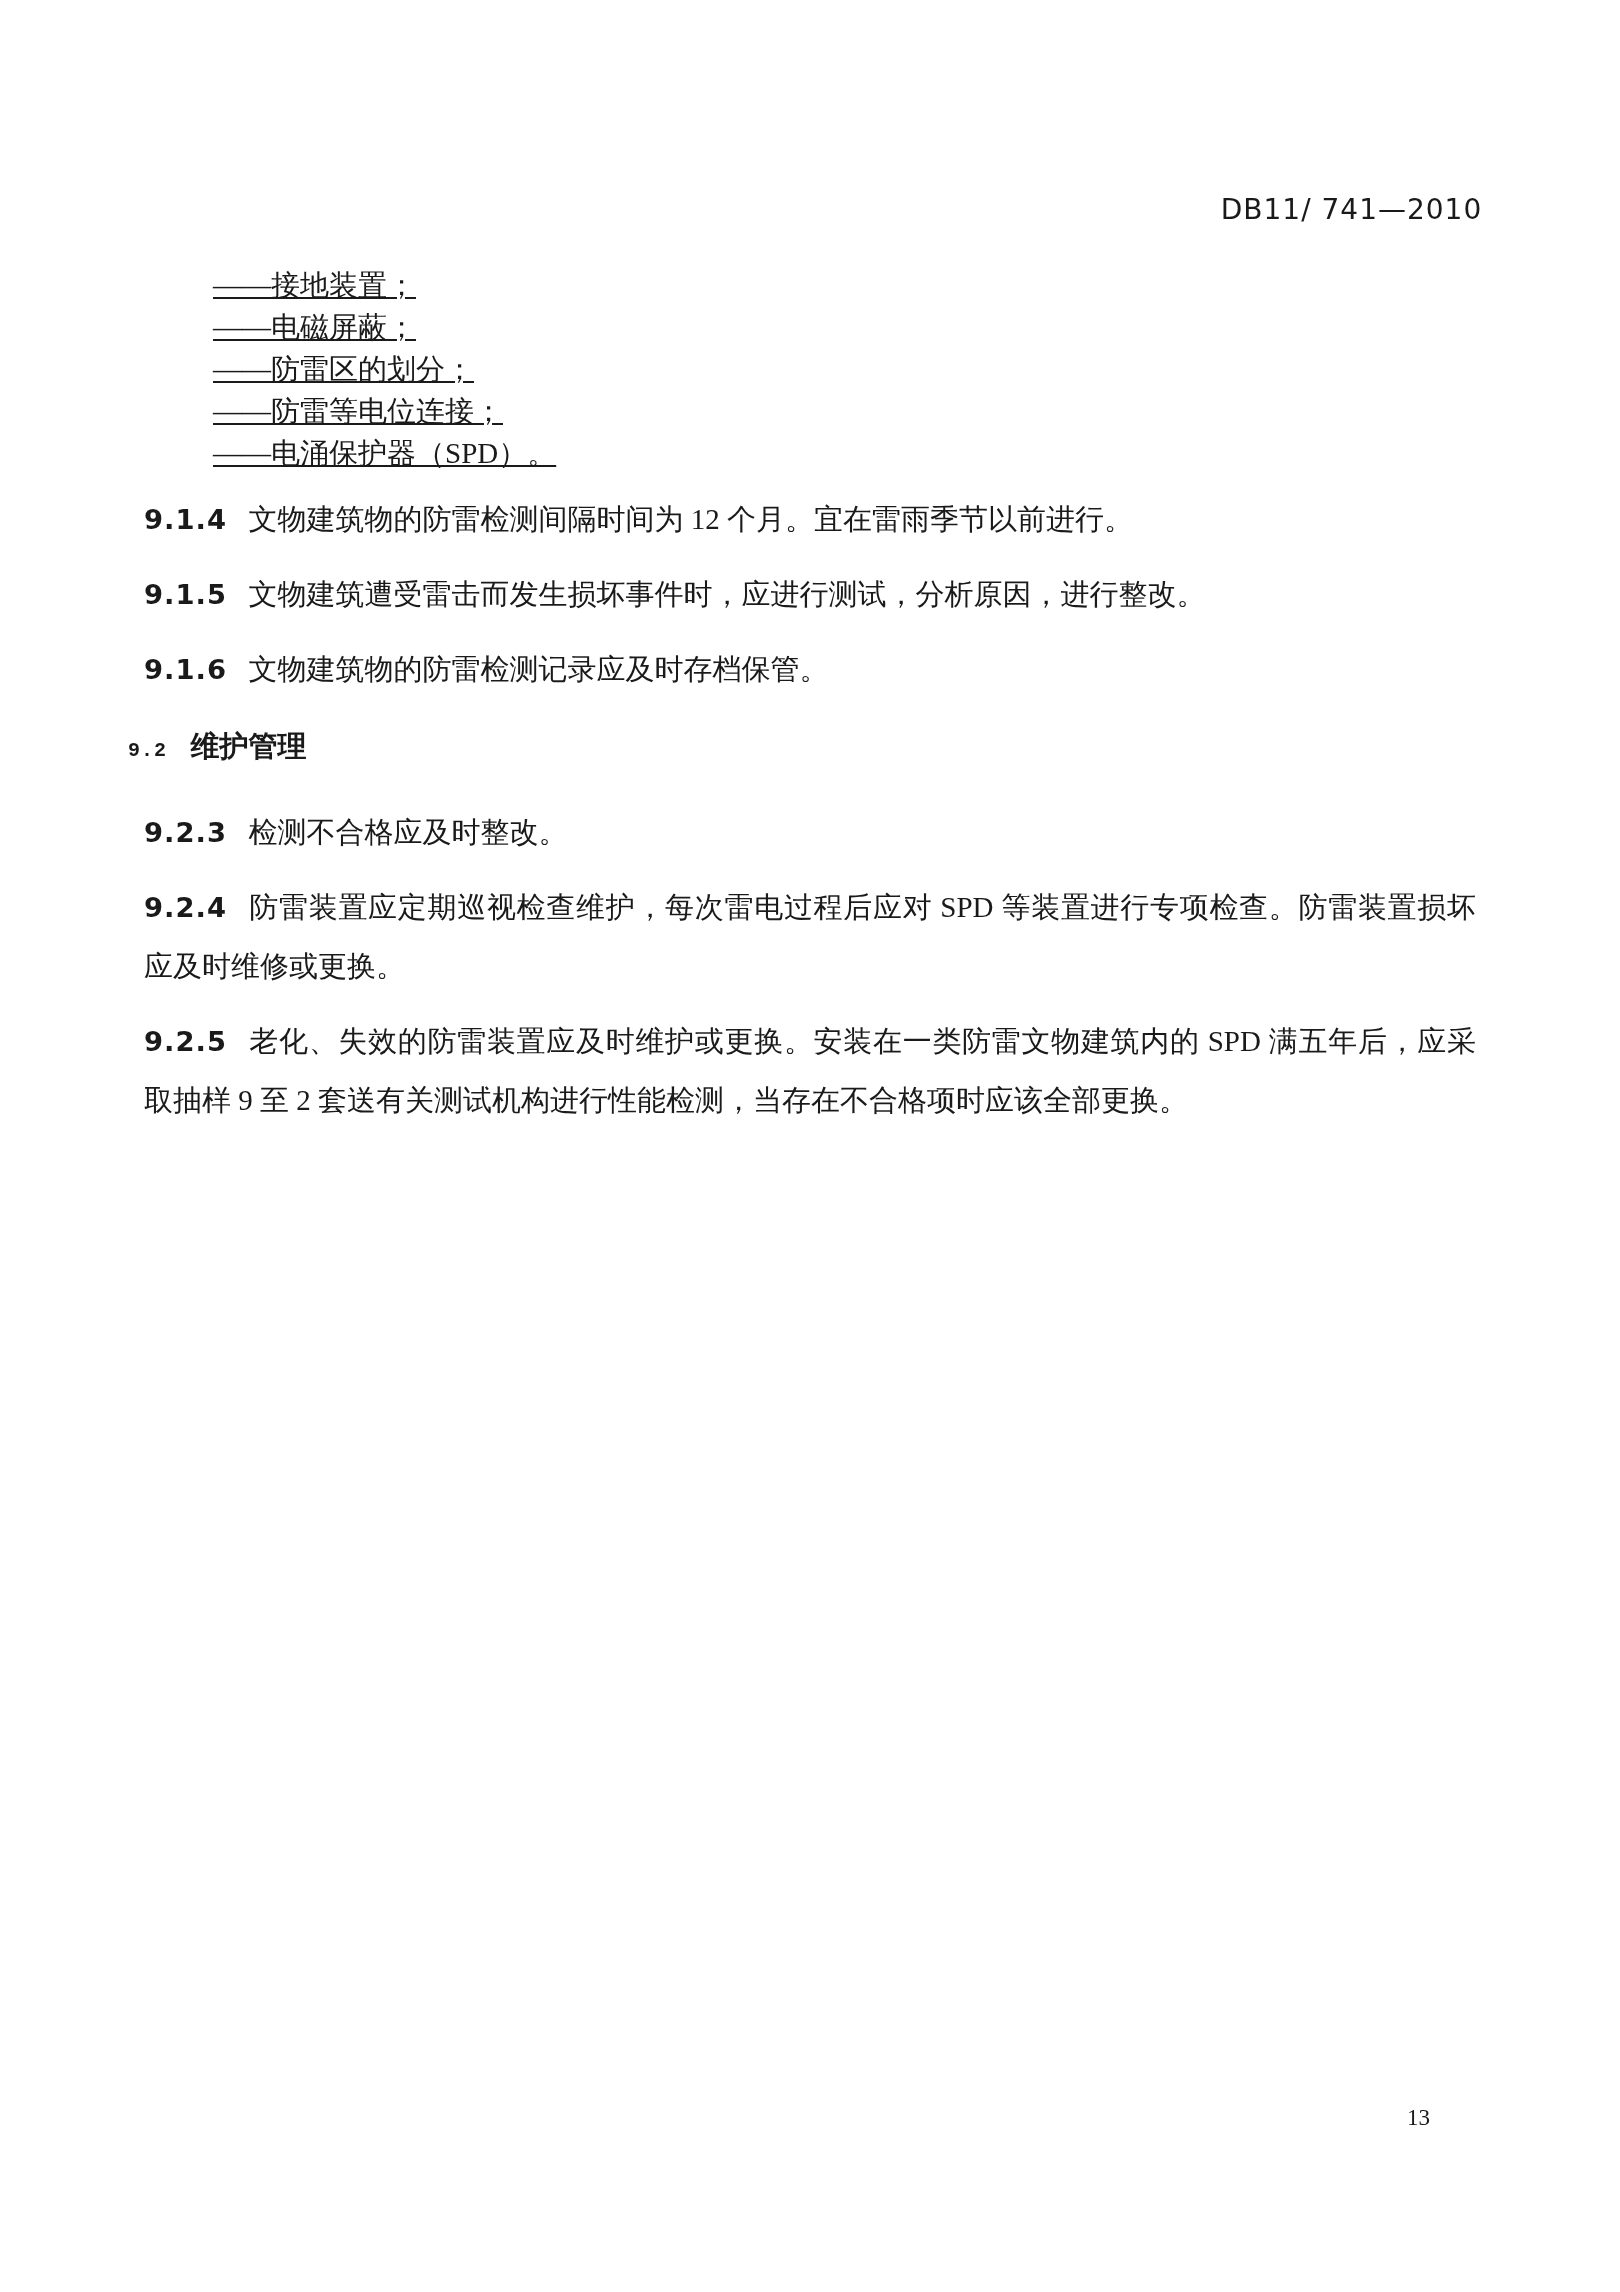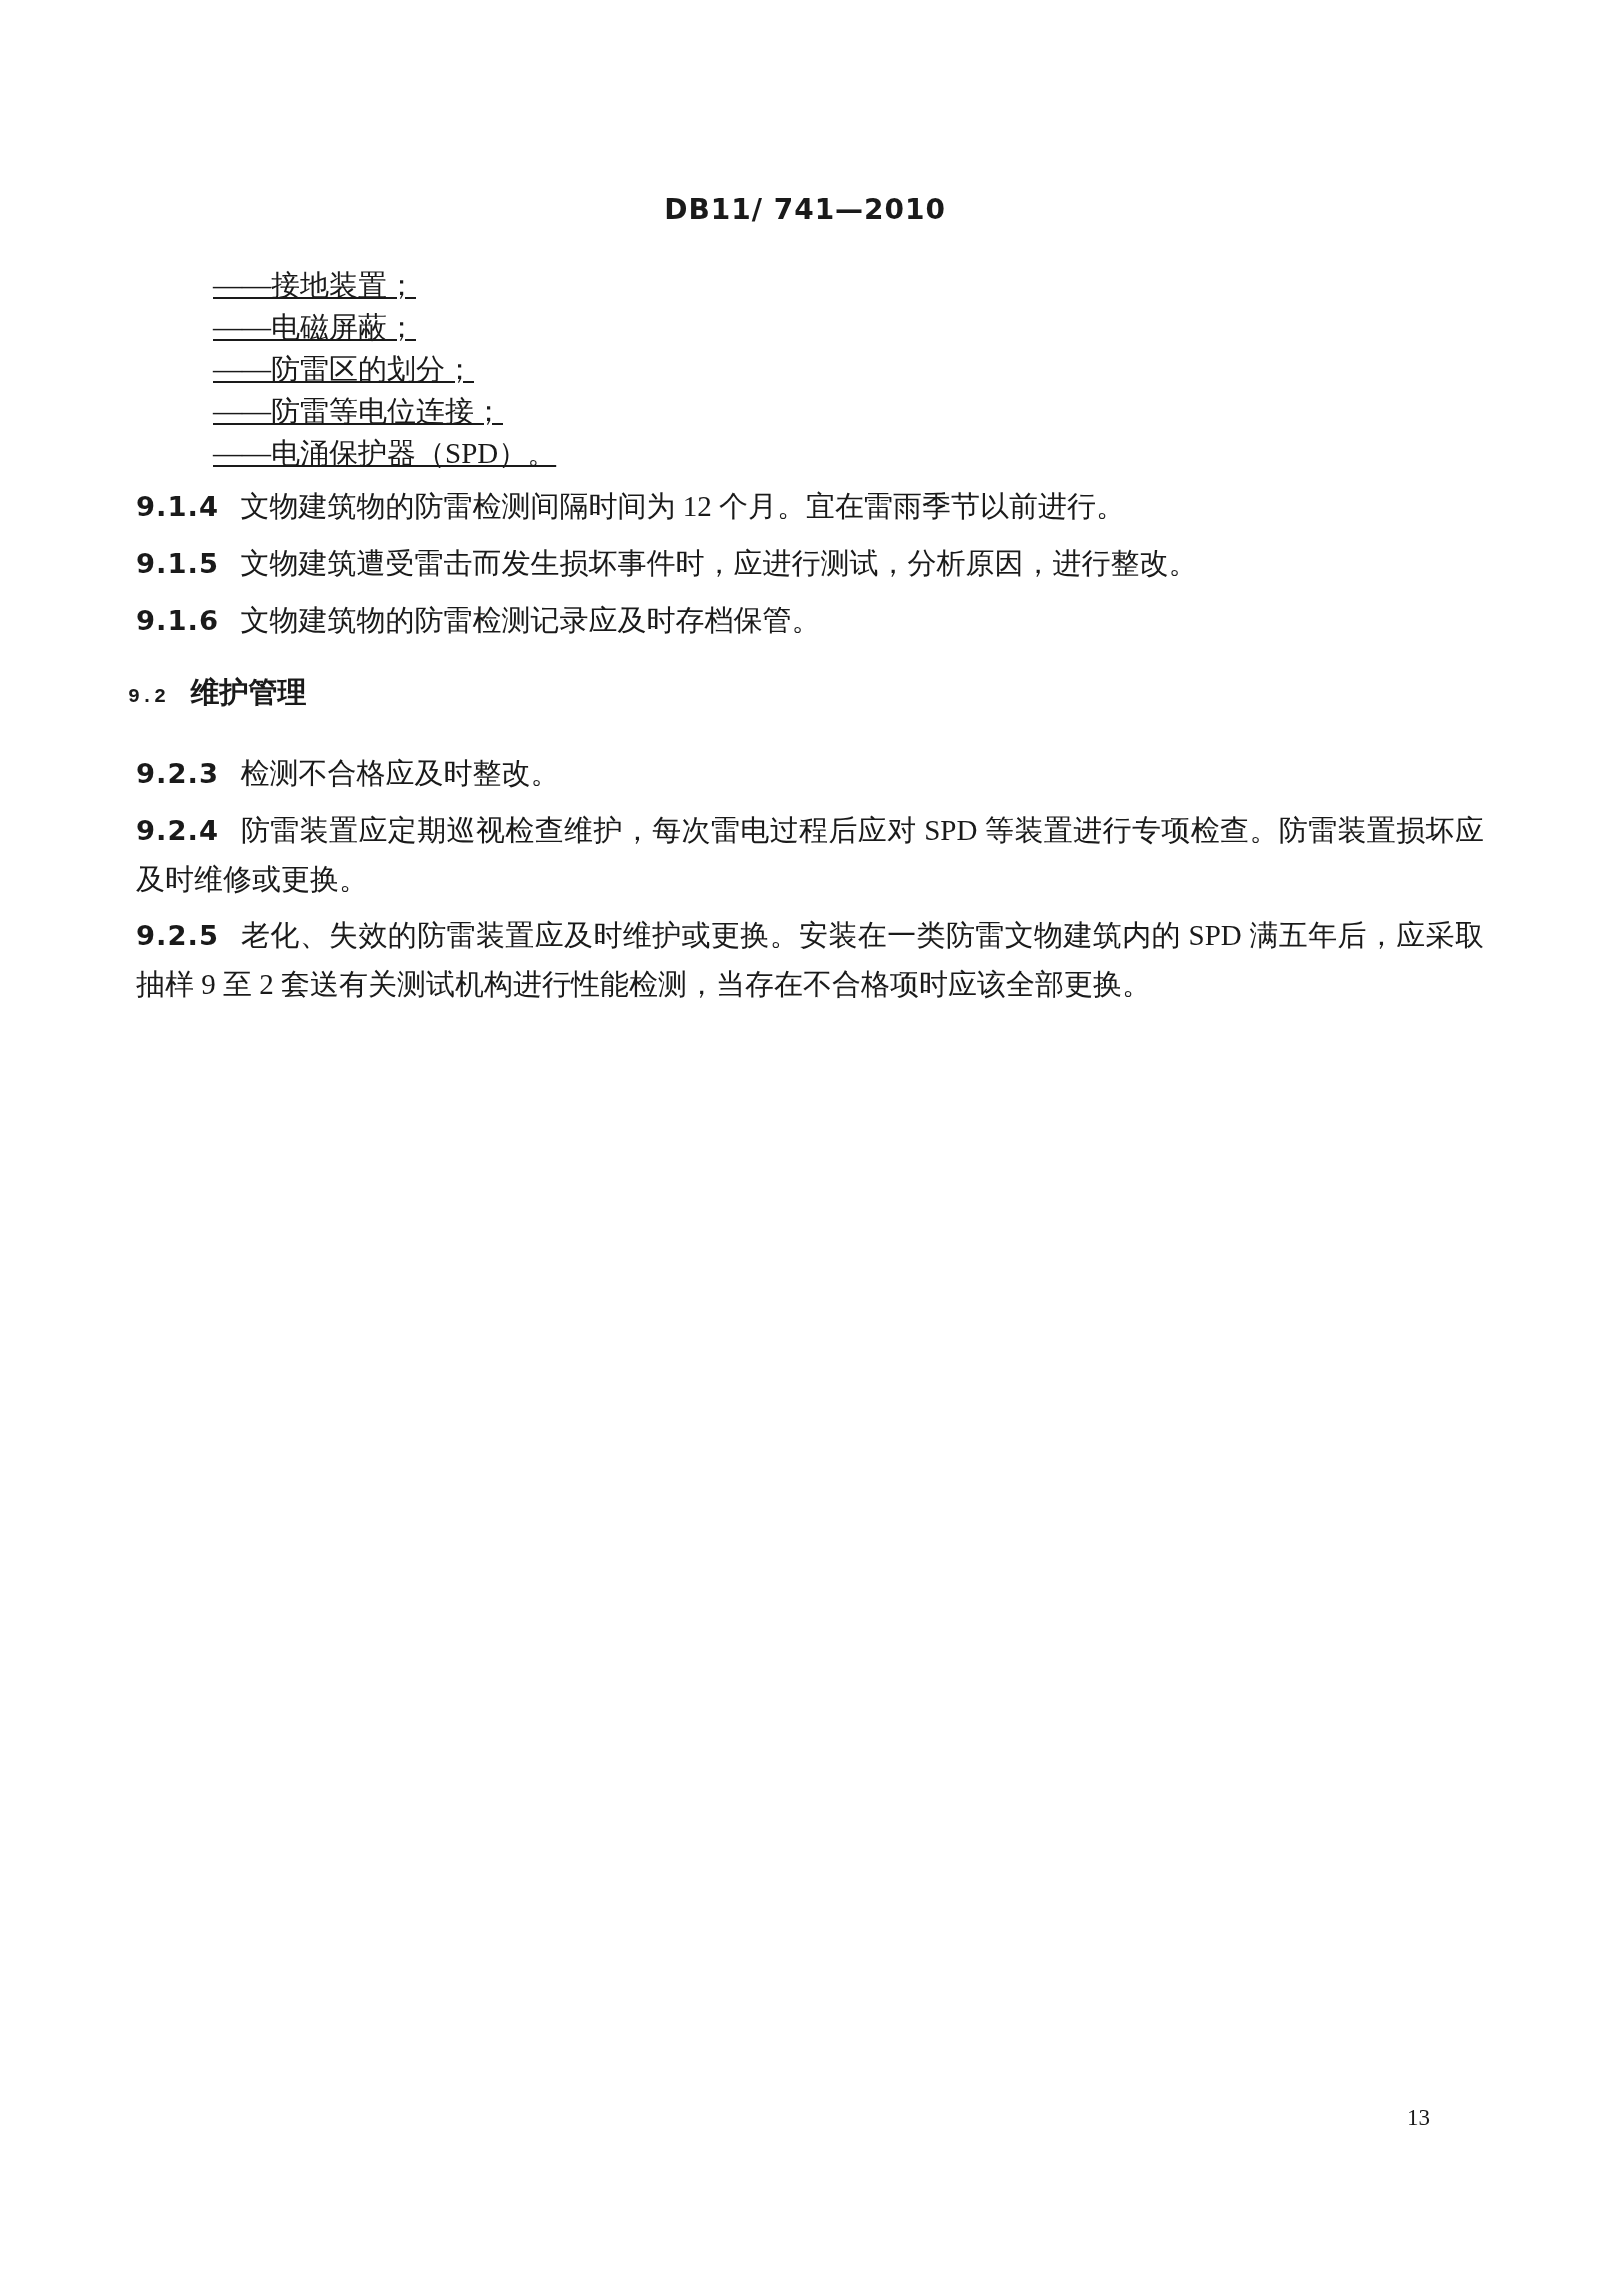--- a/index.html
+++ b/index.html
@@ -17,42 +17,42 @@
     overflow: hidden;
   }
   .content {
     position: absolute;
     left: 128px;
     top: 0;
     width: 1364px;
   }
   .doc-header {
     margin-top: 192px;
-    text-align: center;
+    text-align: right;
     font-family: "DejaVu Sans", "Liberation Sans", sans-serif;
-    font-weight: 700;
+    font-weight: 400;
     font-size: 28px;
     letter-spacing: 1px;
     line-height: 35px;
     padding-right: 9.8px;
   }
   .dash-list {
     margin-top: 37px;
     text-decoration: underline;
   }
   .dash-item {
     padding-left: 85px;
     font-size: 29px;
     line-height: 42px;
     white-space: nowrap;
   }
   .clause {
-    margin: 8px;
+    margin: 16px;
     font-size: 29px;
-    line-height: 48px;
+    line-height: 59px;
     text-align: justify;
   }
   .clause .num {
     font-family: "DejaVu Sans", "Liberation Sans", sans-serif;
     font-weight: 600;
     font-size: 27.4px;
     margin-right: 21.6px;
     letter-spacing: 1px;
   }
   .section-block-1 {

